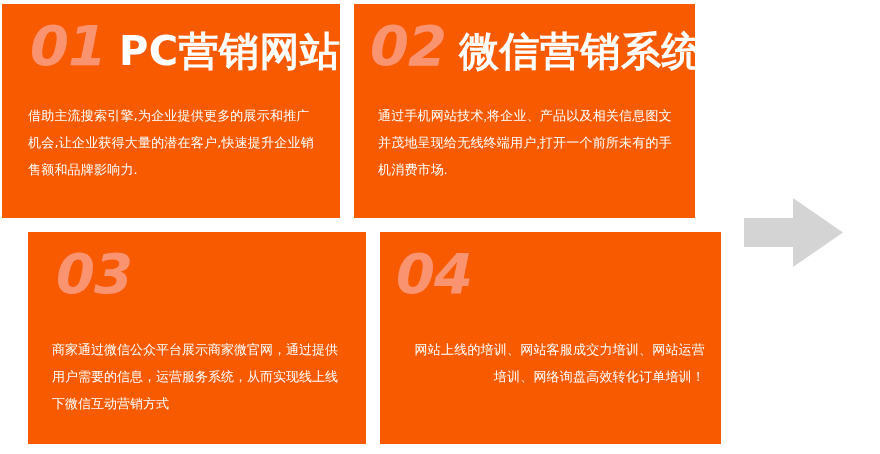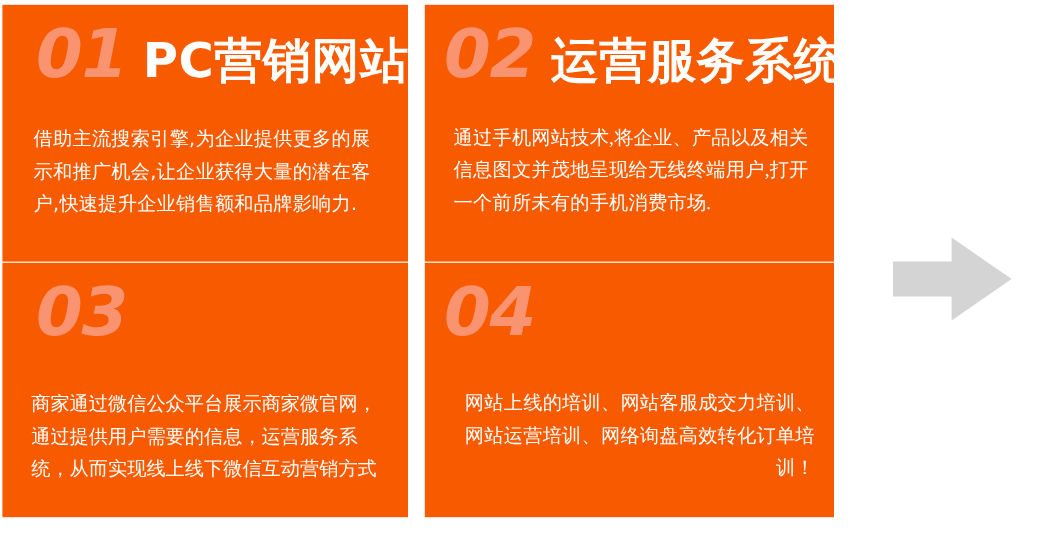--- a/index.html
+++ b/index.html
@@ -24,21 +24,21 @@
   }
 
   .card {
     position: absolute;
     background: #f85a00;
     box-sizing: border-box;
     overflow: hidden;
   }
 
   .card.r1 { top: 0; height: 214px; }
-  .card.r2 { top: 215px; height: 212px; }
+  .card.r2 { top: 228px; height: 212px; margin-left: 26px; }
   .card.c1 { left: 0; width: 338px; }
   .card.c2 { left: 352px; width: 341px; }
 
   .card-head {
     position: absolute;
     left: 0;
     right: 0;
     top: 14px;
     height: 70px;
     display: flex;
@@ -70,21 +70,21 @@
     white-space: nowrap;
     letter-spacing: 0.5px;
   }
 
   .card-body {
     position: absolute;
     left: 26px;
     right: 20px;
     top: 98px;
     font-family: "DejaVu Sans", "Liberation Sans", sans-serif;
-    font-size: 16px;
+    font-size: 13px;
     line-height: 27px;
     color: #ffffff;
     letter-spacing: 0.2px;
     text-align: left;
   }
 
   .card.c2 .card-body { left: 24px; right: 18px; font-family: Liberation Serif, serif; }
   .card.r2 .card-body { top: 104px; }
   .card.r2.c1 .card-body { left: 24px; right: 18px; letter-spacing: 0px; }
   .card.r2.c2 .card-body { left: 22px; right: 16px; text-align: right; }
@@ -107,21 +107,21 @@
     <div class="card-head">
       <span class="card-number">01</span>
       <span class="card-title">PC营销网站</span>
     </div>
     <div class="card-body">借助主流搜索引擎,为企业提供更多的展示和推广机会,让企业获得大量的潜在客户,快速提升企业销售额和品牌影响力.</div>
   </div>
 
   <div class="card r1 c2">
     <div class="card-head">
       <span class="card-number">02</span>
-      <span class="card-title">运营服务系统</span>
+      <span class="card-title">微信营销系统</span>
     </div>
     <div class="card-body">通过手机网站技术,将企业、产品以及相关信息图文并茂地呈现给无线终端用户,打开一个前所未有的手机消费市场.</div>
   </div>
 
   <div class="card r2 c1">
     <div class="card-head">
       <span class="card-number">03</span>
     </div>
     <div class="card-body">商家通过微信公众平台展示商家微官网，通过提供用户需要的信息，运营服务系统，从而实现线上线下微信互动营销方式</div>
   </div>

